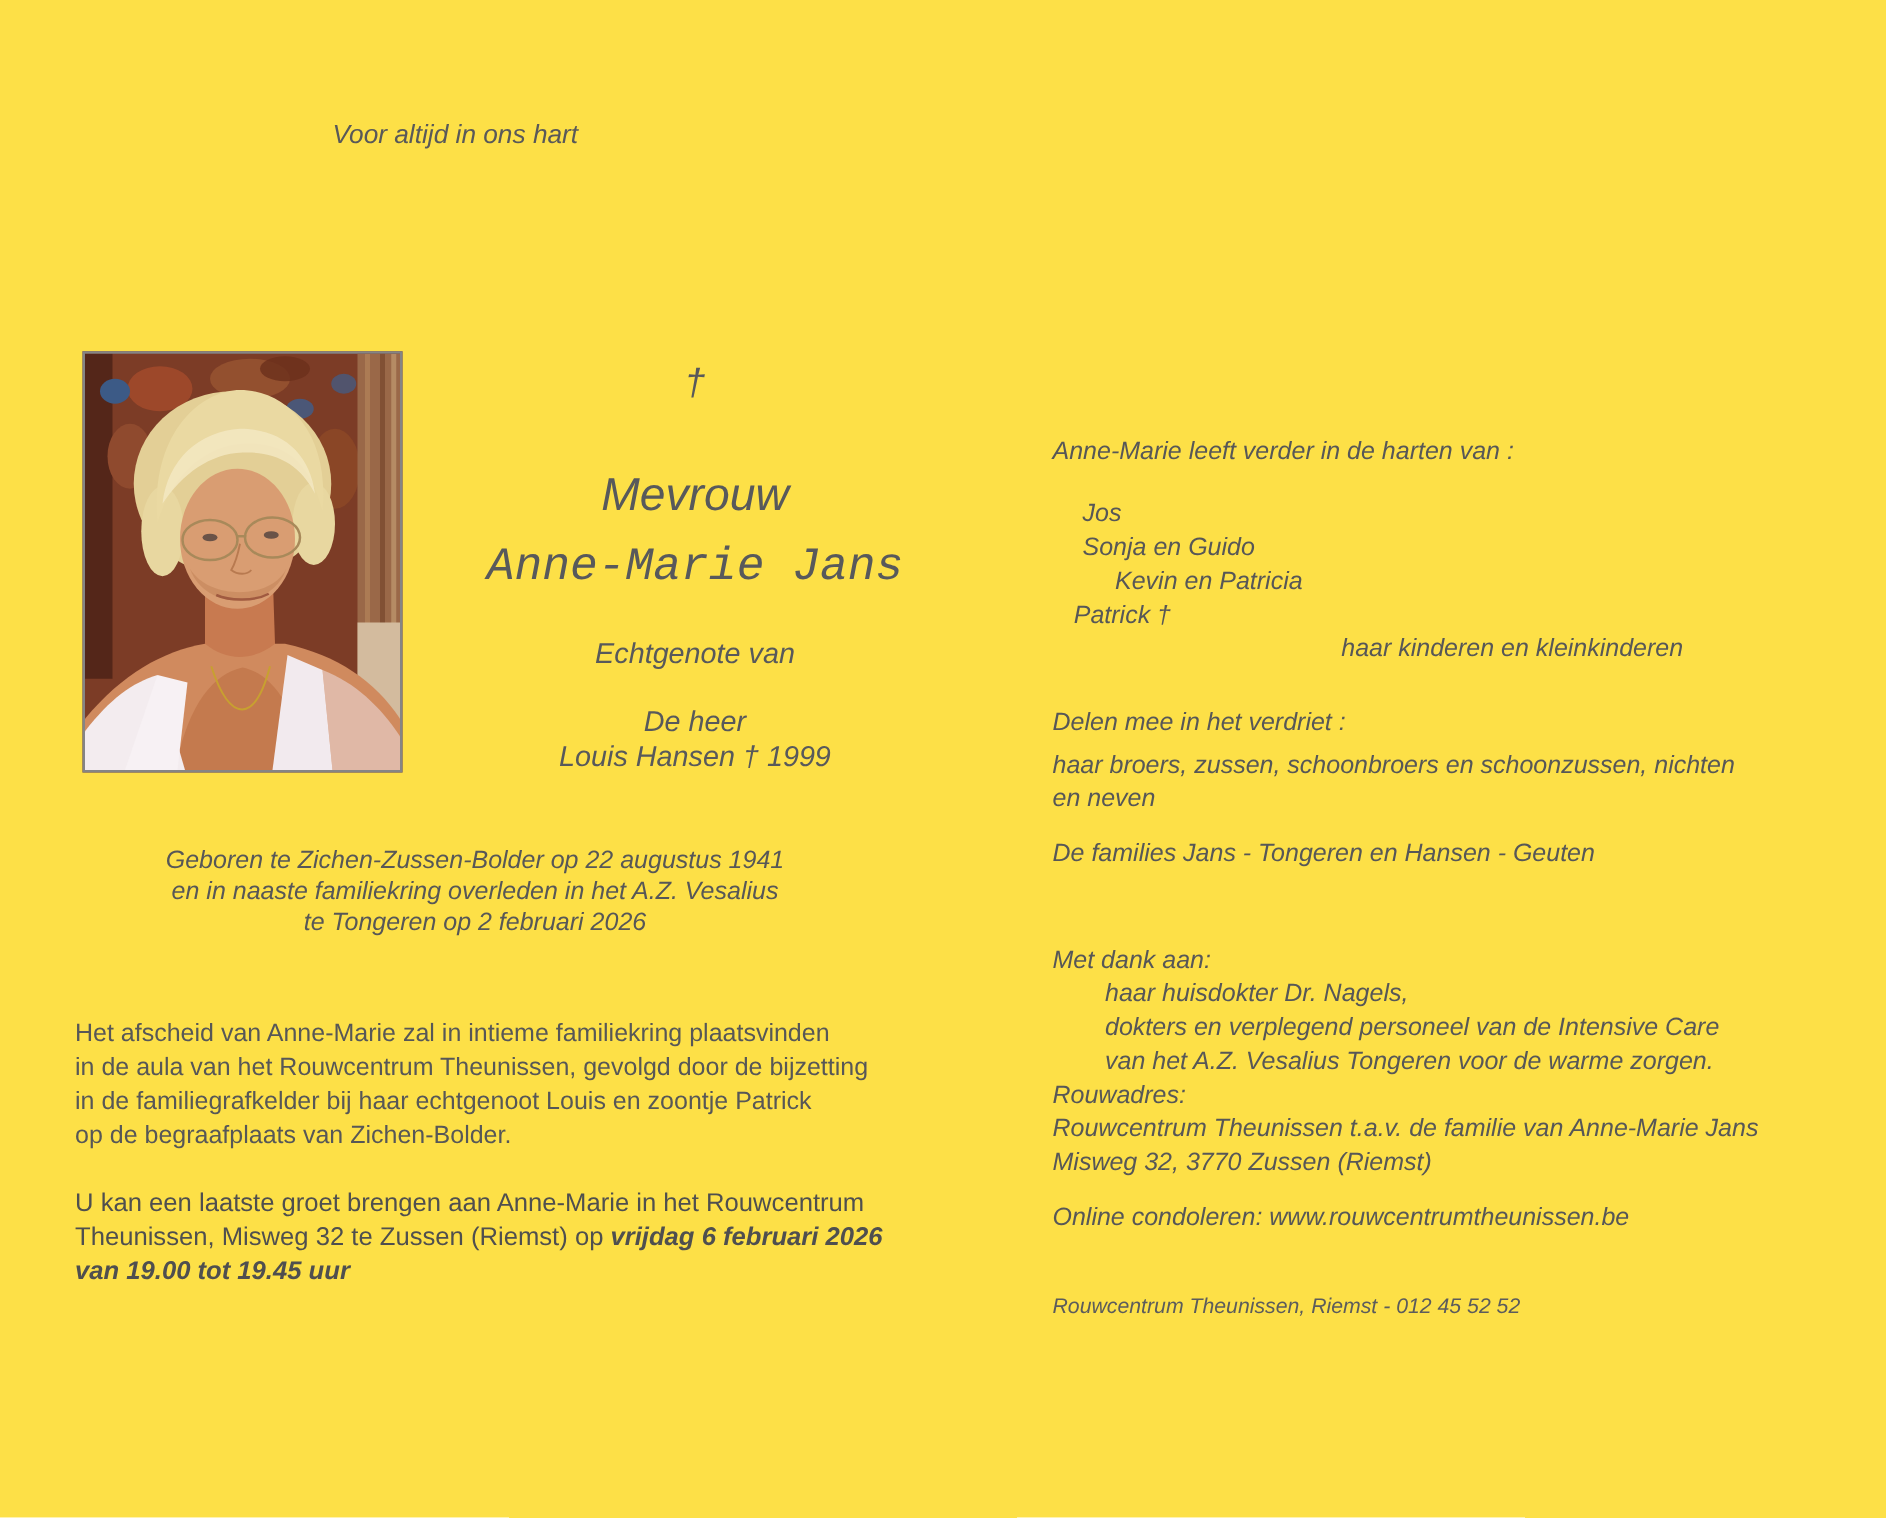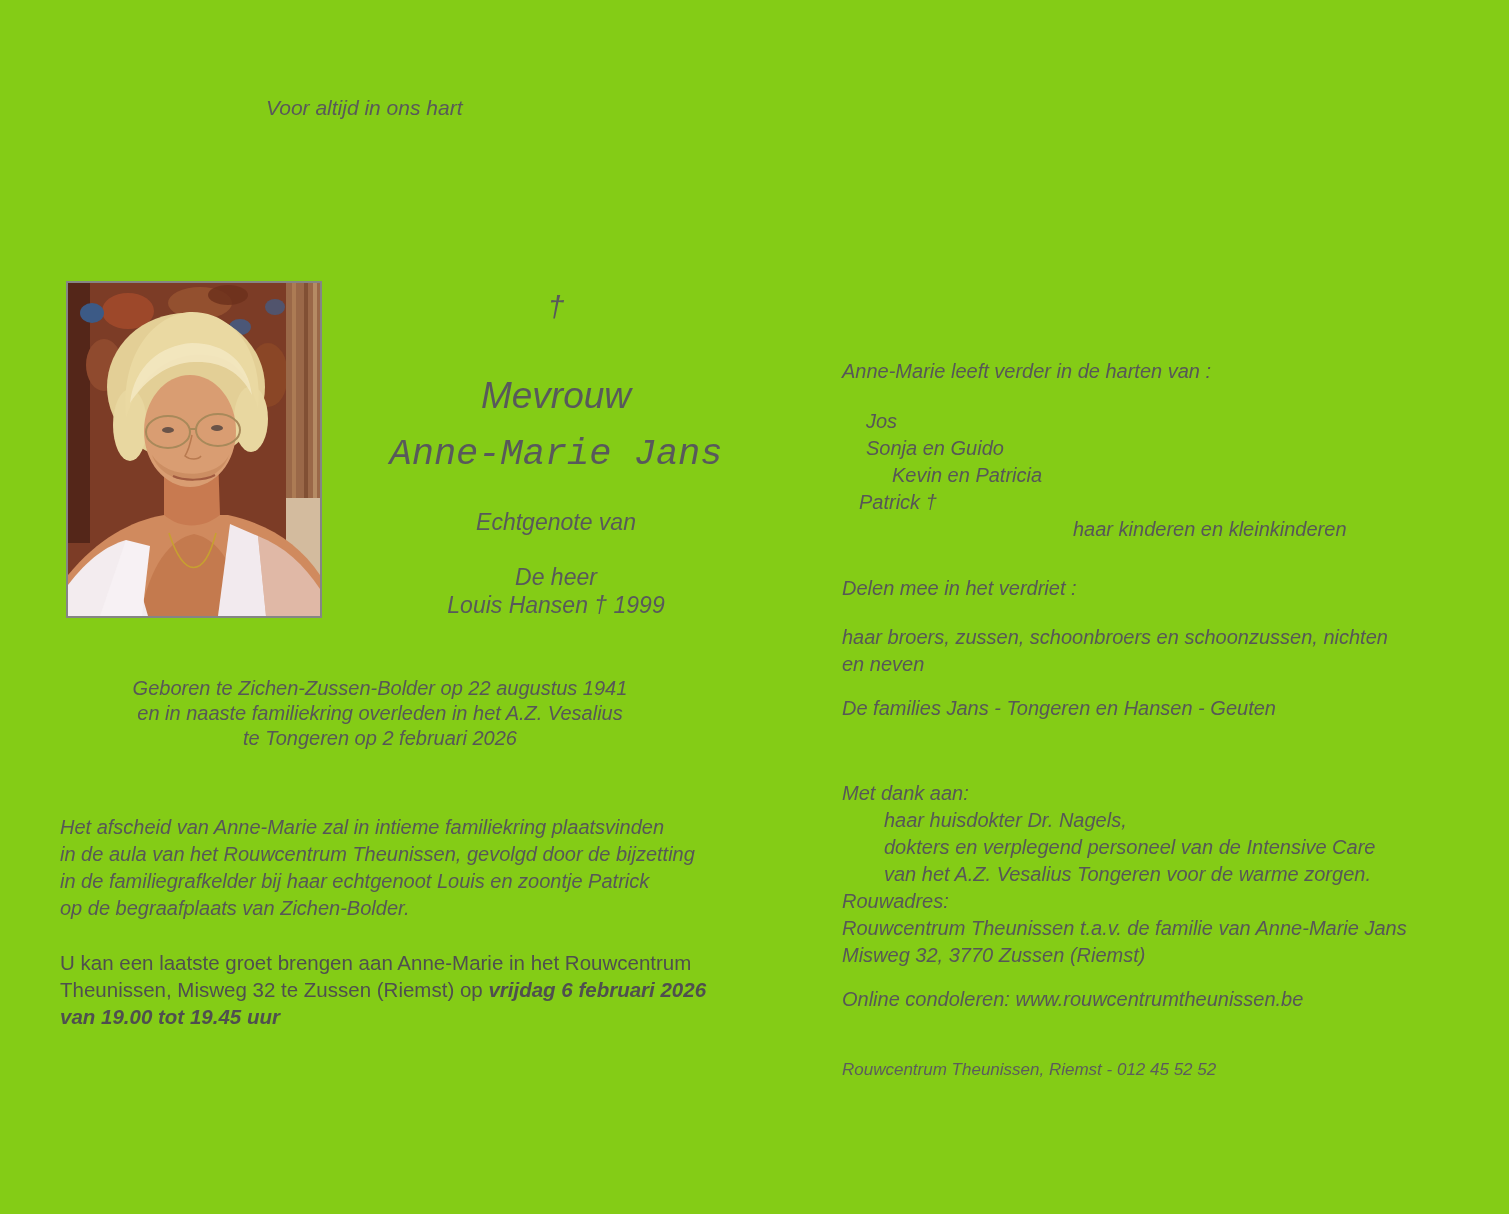--- a/index.html
+++ b/index.html
@@ -1,20 +1,20 @@
 <!DOCTYPE html>
 <html><head>
 <meta charset="utf-8">
 <style>
   html,body { margin:0; padding:0; background:#ffffff; }
   .page {
     position: relative;
     width: 1509px;
     height: 1214px;
-    background: #84cc16;
+    background: #fde047;
     font-family: "Liberation Sans", sans-serif;
     color: #575757;
     overflow: hidden;
   }
   .line { white-space: nowrap; }
 
   .quote {
     position: absolute; left: 266px; top: 96px;
     font-size: 21px; font-style: italic; color: #595959;
   }
@@ -40,41 +40,41 @@
   .sp-name    { font-size: 23px; line-height: 28px; }
 
   .birth {
     position: absolute; left: 60px; top: 676px; width: 640px;
     text-align: center; font-style: italic;
     font-size: 20px; line-height: 25px;
   }
 
   .farewell {
     position: absolute; left: 60px; top: 814px;
-    font-style: italic; font-size: 20px; line-height: 27px;
+    font-size: 20px; line-height: 27px;
   }
 
   .visit {
     position: absolute; left: 60px; top: 949px;
     font-style: normal; font-size: 20.5px; line-height: 27px; color: #4f4f4f;
   }
   .visit b { font-weight: bold; font-style: italic; }
 
   .right-col {
-    position: absolute; left: 842px; top: 358px; width: 600px;
+    position: absolute; left: 842px; top: 348px; width: 600px;
     font-style: italic; font-size: 20px; line-height: 27px;
   }
   .right-col .block { margin: 0; }
   .names { margin-top: 23px; }
   .indent-a { padding-left: 24px; }
   .indent-b { padding-left: 50px; }
   .indent-c { padding-left: 17px; }
   .closing  { padding-left: 231px; }
   .mourn-head { margin-top: 32px; }
-  .mourn-lines { margin-top: 22px; }
+  .mourn-lines { margin-top: 7px; }
   .families { margin-top: 17px; }
   .thanks { margin-top: 58px; }
   .thanks .indent-t { padding-left: 42px; }
   .addr { }
   .online { margin-top: 17px; }
   .footer {
     margin-top: 46px;
     font-size: 17px; line-height: 22px; color: #5c5c5c;
   }
 </style>

